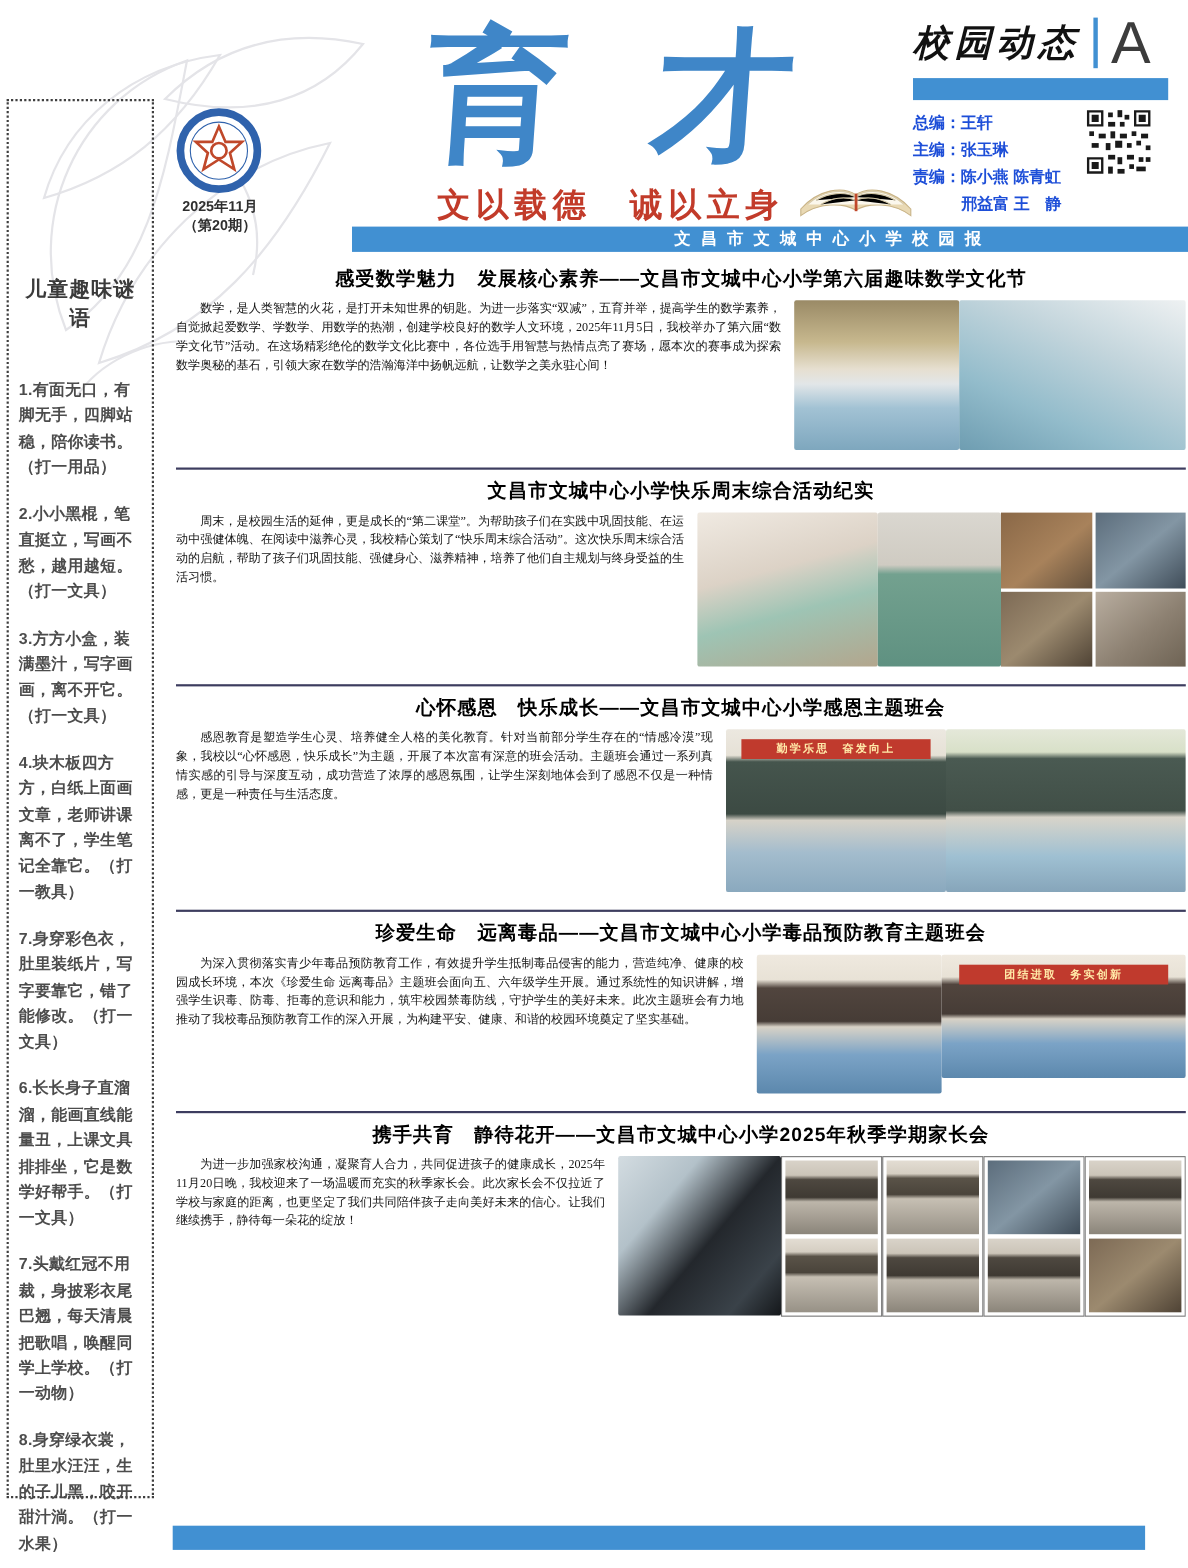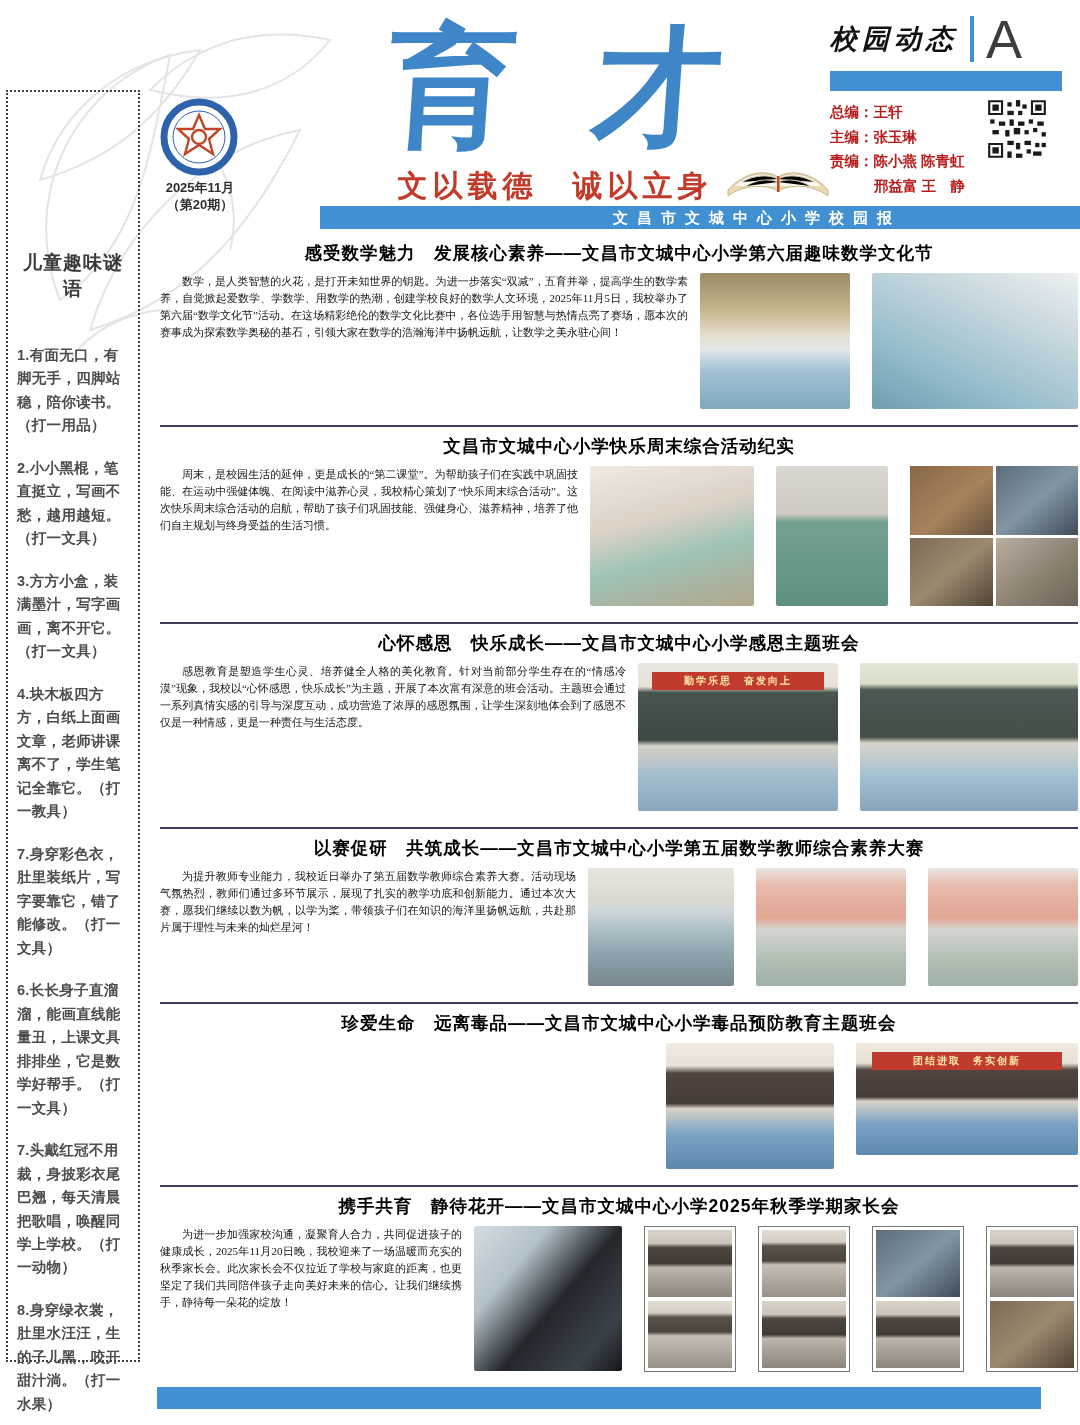--- a/index.html
+++ b/index.html
@@ -25,35 +25,35 @@
   .slogan{position:absolute;left:320px;top:166px;width:470px;text-align:center;
           font-size:30px;font-weight:800;color:#c23b2a;letter-spacing:5px;}
   .book{position:absolute;left:722px;top:142px;}
   .school-bar{position:absolute;left:320px;top:206px;width:874px;height:23px;
               background:#4190d2;color:#fff;font-size:15px;font-weight:800;
               letter-spacing:9px;text-align:center;line-height:23px;}
   
   .topright{position:absolute;left:830px;top:12px;width:248px;}
   .section-row{display:flex;align-items:center;gap:12px;}
   .section-label{font-family:"Liberation Serif",serif;font-style:italic;font-weight:800;
-                 font-size:27px;color:#111;letter-spacing:5px;}
+                 font-size:33px;color:#111;letter-spacing:5px;}
   .section-divider{width:4px;height:46px;background:#4190d2;}
   .page-letter{font-size:54px;font-weight:300;color:#3c3c3c;line-height:1;}
   .bar-top{margin-top:5px;width:232px;height:20px;background:#4190d2;}
   .editors{position:relative;margin-top:9px;width:240px;font-size:14.5px;font-weight:700;
-           color:#b91c1c;line-height:1.7;}
+           color:#1d4ed8;line-height:1.7;}
   .editors .indent{margin-left:44px;}
   .qr{position:absolute;right:22px;top:-2px;}
   
   .main{position:absolute;left:160px;top:234px;width:918px;}
   .article{overflow:hidden;border-bottom:2px solid #3d3d5f;padding:5px 0 10px;}
   .article.last{border-bottom:none;}
   .headline{margin:2px 0 8px;font-size:17.5px;font-weight:800;color:#000;
             text-align:center;letter-spacing:1px;}
-  .photos{float:right;margin:0 0 6px 12px;display:flex;gap:22px;align-items:flex-start;}
+  .photos{float:right;margin:0 0 6px 12px;display:flex;gap:0;align-items:flex-start;}
   .photo{position:relative;border-radius:2px;flex:none;}
   .photo .banner{position:absolute;top:9px;left:7%;right:7%;background:#c03a2d;
                  color:#ffe9a8;font-size:10px;font-weight:700;text-align:center;
                  letter-spacing:2px;padding:2px 0;white-space:nowrap;overflow:hidden;}
   .body-text{margin:0;font-size:11px;line-height:1.55;text-align:justify;
              text-indent:2em;color:#141414;font-family:"Liberation Serif",serif;}
   .collage{display:grid;grid-template-columns:1fr 1fr;grid-template-rows:1fr 1fr;gap:3px;}
   .pcol{border:1px solid #777;background:#fff;padding:3px;display:flex;
         flex-direction:column;gap:4px;flex:none;}
   .pcol .cell{width:100%;flex:1;}
@@ -218,38 +218,30 @@
       <h2 class="headline">心怀感恩　快乐成长——文昌市文城中心小学感恩主题班会</h2>
       <div class="photos">
         <div class="photo g-board" style="width:200px;height:148px">
           <span class="banner">勤学乐思　奋发向上</span>
         </div>
         <div class="photo g-board2" style="width:218px;height:148px"></div>
       </div>
       <p class="body-text">感恩教育是塑造学生心灵、培养健全人格的美化教育。针对当前部分学生存在的“情感冷漠”现象，我校以“心怀感恩，快乐成长”为主题，开展了本次富有深意的班会活动。主题班会通过一系列真情实感的引导与深度互动，成功营造了浓厚的感恩氛围，让学生深刻地体会到了感恩不仅是一种情感，更是一种责任与生活态度。</p>
     </section>
 
-    <section class="article">
-      <h2 class="headline">以赛促研　共筑成长——文昌市文城中心小学第五届数学教师综合素养大赛</h2>
-      <div class="photos">
-        <div class="photo g-screen" style="width:146px;height:118px"></div>
-        <div class="photo g-award" style="width:150px;height:118px"></div>
-        <div class="photo g-award" style="width:150px;height:118px"></div>
-      </div>
-      <p class="body-text">为提升教师专业能力，我校近日举办了第五届数学教师综合素养大赛。活动现场气氛热烈，教师们通过多环节展示，展现了扎实的教学功底和创新能力。通过本次大赛，愿我们继续以数为帆，以学为桨，带领孩子们在知识的海洋里扬帆远航，共赴那片属于理性与未来的灿烂星河！</p>
-    </section>
 
     <section class="article">
       <h2 class="headline">珍爱生命　远离毒品——文昌市文城中心小学毒品预防教育主题班会</h2>
       <div class="photos">
         <div class="photo g-classred" style="width:168px;height:126px"></div>
         <div class="photo g-classred" style="width:222px;height:112px">
           <span class="banner">团结进取　务实创新</span>
         </div>
       </div>
+      <p class="body-text">为深入贯彻落实青少年毒品预防教育工作，有效提升学生抵制毒品侵害的能力，营造纯净、健康的校园成长环境，本次《珍爱生命 远离毒品》主题班会面向五、六年级学生开展。通过系统性的知识讲解，增强学生识毒、防毒、拒毒的意识和能力，筑牢校园禁毒防线，守护学生的美好未来。此次主题班会有力地推动了我校毒品预防教育工作的深入开展，为构建平安、健康、和谐的校园环境奠定了坚实基础。</p>
     </section>
 
     <section class="article last">
       <h2 class="headline">携手共育　静待花开——文昌市文城中心小学2025年秋季学期家长会</h2>
       <div class="photos">
         <div class="photo g-computer" style="width:148px;height:145px"></div>
         <div class="pcol" style="width:84px;height:138px">
           <div class="cell g-parents"></div>
           <div class="cell g-parents2"></div>
         </div>

